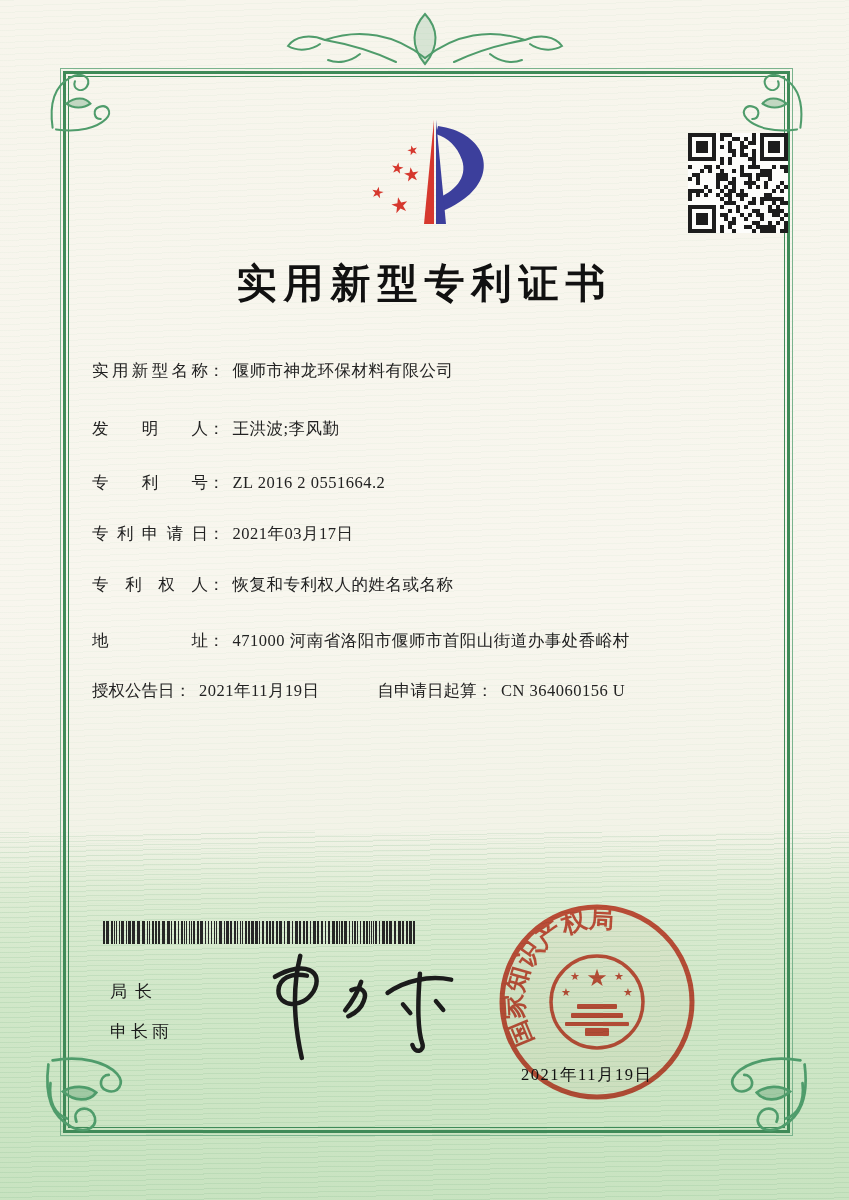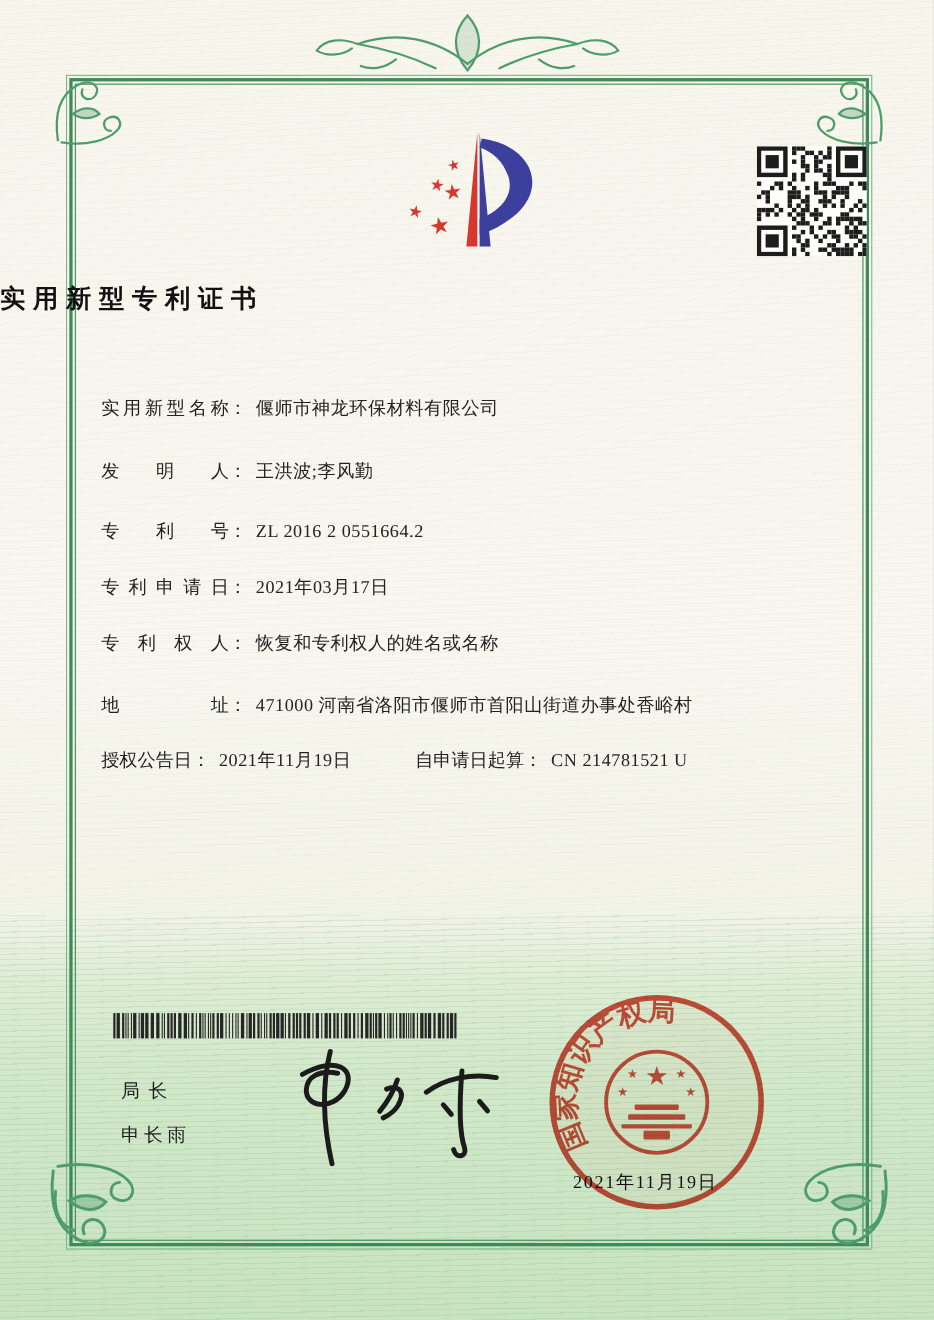--- a/index.html
+++ b/index.html
@@ -28,21 +28,21 @@
   .corner svg{width:100%;height:100%;}
   .c-tl{left:44px;top:52px;transform:scale(1,1);}
   .c-tr{right:40px;top:52px;transform:scaleX(-1);}
   .c-bl{left:38px;bottom:44px;transform:scaleY(-1);width:104px;height:104px;}
   .c-br{right:34px;bottom:44px;transform:scale(-1,-1);width:104px;height:104px;}
   .top-ornament{position:absolute;left:50%;top:6px;transform:translateX(-50%);color:#4f9c6b;}
 
   .cert-no{position:absolute;left:92px;top:128px;font-size:16.5px;letter-spacing:2px;color:#2b2b2b;}
   .logo{position:absolute;left:352px;top:116px;}
   .qr{position:absolute;left:688px;top:133px;width:100px;height:100px;background:#fdfdfb;}
-  .title{position:absolute;left:0;right:0;top:256px;font-size:23px;font-weight:bold;letter-spacing:7px;color:#111;}
+  .title{position:absolute;left:0;right:0;top:256px;text-align:center;font-size:40px;font-weight:bold;letter-spacing:7px;color:#111;}
 
   .fields{position:absolute;left:92px;top:360px;width:670px;font-size:16.5px;}
   .frow{position:absolute;left:0;white-space:nowrap;}
   .flabel{display:inline-block;width:116px;text-align:justify;text-align-last:justify;}
   .fcolon{display:inline-block;margin-right:8px;}
   .fvalue{letter-spacing:.5px;}
   .grant-no-group{margin-left:58px;}
 
   .paras{position:absolute;left:95px;top:710px;width:668px;font-size:15.5px;line-height:31px;text-align:justify;color:#1d1d1d;}
   .paras p{margin:0;text-indent:2em;}
@@ -349,21 +349,21 @@
     <div class="frow" style="top:163px">
       <span class="flabel">专利申请日</span><span class="fcolon">：</span><span class="fvalue">2021年03月17日</span>
     </div>
     <div class="frow" style="top:214px">
       <span class="flabel">专利权人</span><span class="fcolon">：</span><span class="fvalue">恢复和专利权人的姓名或名称</span>
     </div>
     <div class="frow" style="top:270px">
       <span class="flabel">地址</span><span class="fcolon">：</span><span class="fvalue">471000 河南省洛阳市偃师市首阳山街道办事处香峪村</span>
     </div>
     <div class="frow" style="top:320px">
-      <span>授权公告日</span><span class="fcolon">：</span><span class="fvalue">2021年11月19日</span><span class="grant-no-group"><span>自申请日起算</span><span class="fcolon">：</span><span class="fvalue">CN 214781521 U</span></span>
+      <span>授权公告日</span><span class="fcolon">：</span><span class="fvalue">2021年11月19日</span><span class="grant-no-group"><span>自申请日起算</span><span class="fcolon">：</span><span class="fvalue">CN 364060156 U</span></span>
     </div>
   </div>
 
 
   <div class="barcode" id="barcode"><i style="width:2px"></i><b style="width:1px"></b><i style="width:3px"></i><b style="width:2px"></b><i style="width:2px"></i><b style="width:1px"></b><i style="width:1px"></i><b style="width:1px"></b><i style="width:1px"></i><b style="width:2px"></b><i style="width:1px"></i><b style="width:1px"></b><i style="width:3px"></i><b style="width:2px"></b><i style="width:1px"></i><b style="width:1px"></b><i style="width:3px"></i><b style="width:1px"></b><i style="width:3px"></i><b style="width:2px"></b><i style="width:3px"></i><b style="width:2px"></b><i style="width:3px"></i><b style="width:2px"></b><i style="width:1px"></i><b style="width:1px"></b><i style="width:1px"></i><b style="width:2px"></b><i style="width:2px"></i><b style="width:1px"></b><i style="width:2px"></i><b style="width:1px"></b><i style="width:2px"></i><b style="width:2px"></b><i style="width:3px"></i><b style="width:2px"></b><i style="width:3px"></i><b style="width:1px"></b><i style="width:1px"></i><b style="width:2px"></b><i style="width:2px"></i><b style="width:2px"></b><i style="width:1px"></i><b style="width:2px"></b><i style="width:2px"></i><b style="width:1px"></b><i style="width:1px"></i><b style="width:1px"></b><i style="width:1px"></i><b style="width:2px"></b><i style="width:1px"></i><b style="width:1px"></b><i style="width:1px"></i><b style="width:1px"></b><i style="width:2px"></i><b style="width:2px"></b><i style="width:2px"></i><b style="width:1px"></b><i style="width:3px"></i><b style="width:2px"></b><i style="width:1px"></i><b style="width:2px"></b><i style="width:1px"></i><b style="width:2px"></b><i style="width:1px"></i><b style="width:2px"></b><i style="width:1px"></i><b style="width:1px"></b><i style="width:1px"></i><b style="width:2px"></b><i style="width:3px"></i><b style="width:2px"></b><i style="width:1px"></i><b style="width:1px"></b><i style="width:3px"></i><b style="width:1px"></b><i style="width:2px"></i><b style="width:2px"></b><i style="width:2px"></i><b style="width:1px"></b><i style="width:1px"></i><b style="width:2px"></b><i style="width:1px"></i><b style="width:1px"></b><i style="width:1px"></i><b style="width:2px"></b><i style="width:2px"></i><b style="width:1px"></b><i style="width:2px"></i><b style="width:1px"></b><i style="width:3px"></i><b style="width:1px"></b><i style="width:3px"></i><b style="width:1px"></b><i style="width:1px"></i><b style="width:2px"></b><i style="width:2px"></i><b style="width:2px"></b><i style="width:2px"></i><b style="width:1px"></b><i style="width:2px"></i><b style="width:1px"></b><i style="width:2px"></i><b style="width:2px"></b><i style="width:2px"></i><b style="width:1px"></b><i style="width:3px"></i><b style="width:2px"></b><i style="width:1px"></i><b style="width:2px"></b><i style="width:3px"></i><b style="width:2px"></b><i style="width:1px"></i><b style="width:2px"></b><i style="width:3px"></i><b style="width:1px"></b><i style="width:2px"></i><b style="width:2px"></b><i style="width:2px"></i><b style="width:1px"></b><i style="width:2px"></i><b style="width:2px"></b><i style="width:1px"></i><b style="width:2px"></b><i style="width:3px"></i><b style="width:1px"></b><i style="width:2px"></i><b style="width:2px"></b><i style="width:2px"></i><b style="width:2px"></b><i style="width:1px"></i><b style="width:2px"></b><i style="width:2px"></i><b style="width:2px"></b><i style="width:3px"></i><b style="width:1px"></b><i style="width:2px"></i><b style="width:1px"></b><i style="width:1px"></i><b style="width:1px"></b><i style="width:2px"></i><b style="width:1px"></b><i style="width:3px"></i><b style="width:2px"></b><i style="width:1px"></i><b style="width:2px"></b><i style="width:1px"></i><b style="width:1px"></b><i style="width:2px"></i><b style="width:1px"></b><i style="width:1px"></i><b style="width:2px"></b><i style="width:1px"></i><b style="width:2px"></b><i style="width:2px"></i><b style="width:1px"></b><i style="width:2px"></i><b style="width:1px"></b><i style="width:1px"></i><b style="width:1px"></b><i style="width:1px"></i><b style="width:1px"></b><i style="width:1px"></i><b style="width:1px"></b><i style="width:2px"></i><b style="width:2px"></b><i style="width:1px"></i><b style="width:2px"></b><i style="width:3px"></i><b style="width:1px"></b><i style="width:2px"></i><b style="width:1px"></b><i style="width:3px"></i><b style="width:2px"></b><i style="width:2px"></i><b style="width:2px"></b><i style="width:3px"></i><b style="width:1px"></b><i style="width:2px"></i><b style="width:2px"></b><i style="width:2px"></i><b style="width:1px"></b><i style="width:3px"></i><b style="width:1px"></b><i style="width:2px"></i><b style="width:2px"></b></div>
 
   <div class="director-title">局长</div>
   <div class="director-name">申长雨</div>
 
   <svg class="signature" width="230" height="115" viewBox="0 0 230 115">

